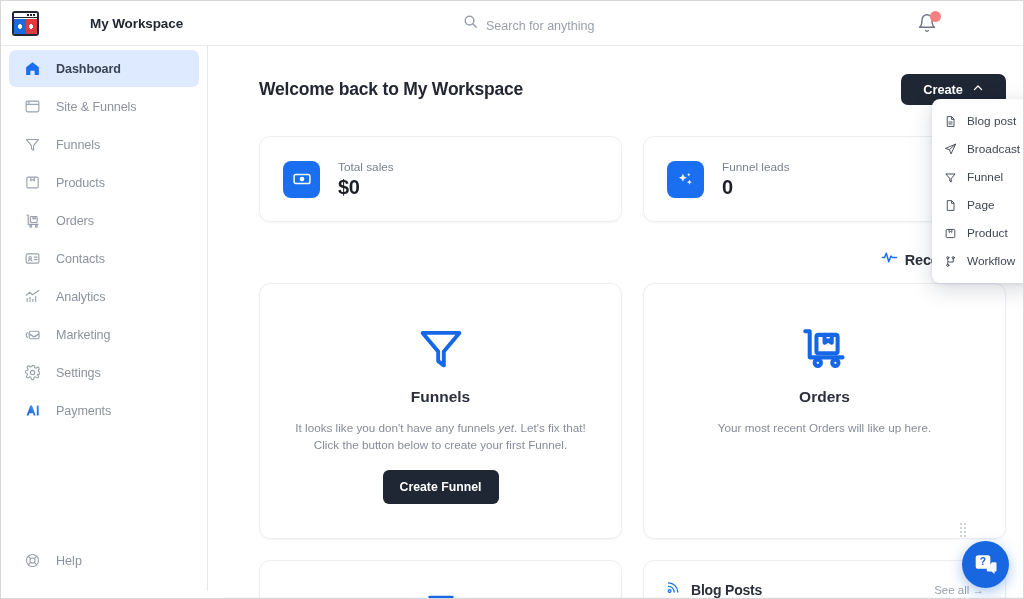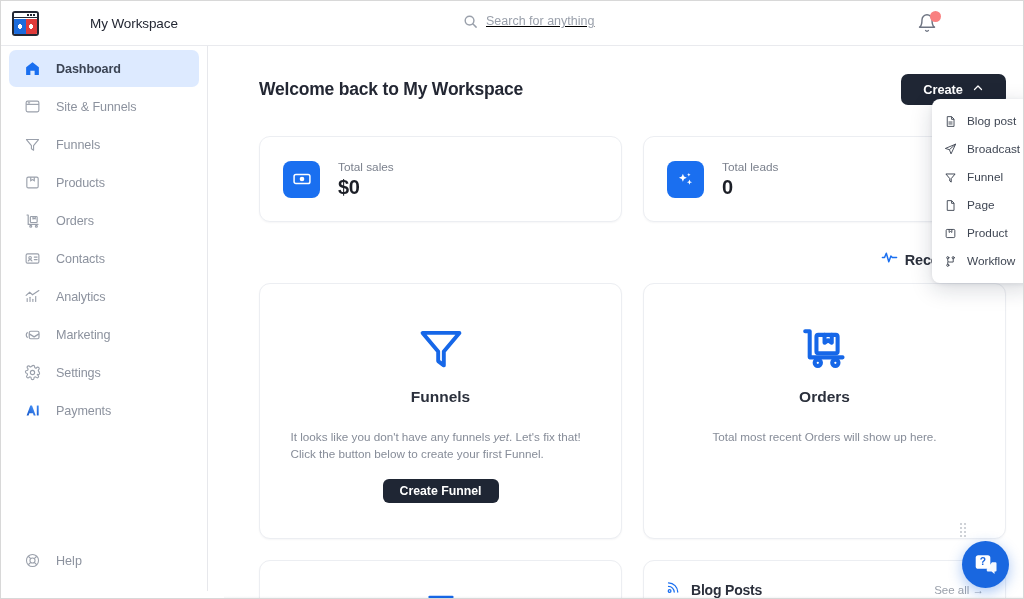--- a/index.html
+++ b/index.html
@@ -39,25 +39,25 @@
     background: #ffffff; border-bottom: 1px solid #232733;
   }
   .brand-logo .dots { position: absolute; top: 1px; right: 2px; display: flex; gap: 1px; }
   .brand-logo .dots i { width: 2px; height: 2px; background: #232733; display: block; }
   .brand-logo .glyph { position: absolute; top: 6px; left: 0; right: 0; bottom: 0; display: flex; }
   .brand-logo .glyph span { flex: 1; height: 100%; }
   .brand-logo .gb { background: radial-gradient(circle at 120% 50%, #ffffff 28%, #1b6bdc 29%); }
   .brand-logo .gw { background: radial-gradient(circle at -20% 50%, #ffffff 28%, #1b6bdc 29%); }
   .brand-logo .gr1 { background: radial-gradient(circle at 120% 50%, #ffffff 28%, #e03b3b 29%); }
   .brand-logo .gr2 { background: radial-gradient(circle at -20% 50%, #ffffff 28%, #e03b3b 29%); }
-  .brand-title { font-size: 13.5px; font-weight: normal; color: #232733; letter-spacing: -0.1px; padding-left: 40px; }
+  .brand-title { font-size: 13.5px; font-weight: bold; color: #232733; letter-spacing: -0.1px; padding-left: 40px; }
 
   .searchwrap {
     position: absolute; left: 462px; top: 13px;
-    display: flex; align-items: flex-start; gap: 8px; text-decoration: underline;
+    display: flex; align-items: flex-end; gap: 8px;
   }
   .search-input {
     border: none; outline: none; background: transparent;
     font-family: "Liberation Sans", sans-serif;
     font-size: 12.5px; color: #5c6270; width: 220px;
   }
   .search-input::placeholder { color: #9aa0ab; }
 
   .bellwrap { position: absolute; right: 86px; top: 12px; width: 22px; height: 22px; cursor: pointer; }
   .bell-dot {
@@ -147,28 +147,28 @@
   }
   .panel.empty-state {
     height: 256px;
     display: flex; flex-direction: column; align-items: center;
     padding-top: 36px;
   }
   .panel-art { height: 54px; display: flex; align-items: center; justify-content: center; }
   .panel-heading { font-size: 15.5px; font-weight: bold; color: #2b303c; margin-top: 14px; }
   .panel-text {
     font-size: 11.7px; color: #868c98; line-height: 17px;
-    text-align: left; margin-top: 22px; max-width: 300px;
+    text-align: center; margin-top: 13px; max-width: 300px;
   }
   .panel-text em { font-style: italic; }
   .panel-btn {
     margin-top: 17px;
     background: #1f2634; color: #ffffff;
     border: none; border-radius: 6px;
-    height: 24px; padding: 0 17px;
+    height: 34px; padding: 0 17px;
     font-family: "Liberation Sans", sans-serif;
     font-size: 12.3px; font-weight: bold; cursor: pointer;
   }
 
   .cards-row.bottom { margin-top: 21px; }
   .panel.bottom { height: 120px; position: relative; }
   .panel-bar {
     display: flex; align-items: center; justify-content: space-between;
     padding: 18px 21px 0 21px;
   }
@@ -427,21 +427,21 @@
 
         <div class="stat-card">
           <div class="stat-icon">
             <svg width="21" height="21" viewBox="0 0 24 24" fill="#ffffff">
               <path d="M9 5.5l1.3 3.2L13.5 10l-3.2 1.3L9 14.5 7.7 11.3 4.5 10l3.2-1.3z"></path>
               <path d="M16.5 12l.9 2.2 2.1.8-2.1.8-.9 2.2-.9-2.2-2.1-.8 2.1-.8z"></path>
               <path d="M15.8 4.5l.6 1.4 1.4.6-1.4.6-.6 1.4-.6-1.4-1.4-.6 1.4-.6z"></path>
             </svg>
           </div>
           <div>
-            <div class="stat-label">Total leads</div>
+            <div class="stat-label">Funnel leads</div>
             <div class="stat-value">0</div>
           </div>
         </div>
       </div>
 
       <div class="section-head">
         <span>
           <svg width="17" height="17" viewBox="0 0 24 24" fill="none" stroke="#1a6ff0" stroke-width="2.1" stroke-linecap="round" stroke-linejoin="round">
             <path d="M2 12h3l2.5-6 3.5 12 3-8 2 2h6"></path>
           </svg>
@@ -466,21 +466,21 @@
           <div class="panel-art">
             <svg width="54" height="54" viewBox="0 0 24 24" fill="none" stroke="#1667e8" stroke-width="1.8" stroke-linecap="round" stroke-linejoin="round">
               <path d="M3.2 5h2V16.6h14.6"></path>
                 <rect x="8.2" y="6.6" width="9.4" height="8.2" rx=".8"></rect>
               <path d="M11.8 6.6v3.5l1.6-1.1 1.6 1.1V6.6"></path>
                 <circle cx="8.8" cy="19" r="1.4"></circle>
                 <circle cx="16.6" cy="19" r="1.4"></circle>
             </svg>
           </div>
           <div class="panel-heading">Orders</div>
-          <div class="panel-text">Total most recent Orders will show up here.</div>
+          <div class="panel-text">Your most recent Orders will like up here.</div>
         </div>
       </div>
 
       <div class="cards-row bottom">
         <div class="panel bottom">
           <div class="bottom-art">
             <svg width="34" height="34" viewBox="0 0 24 24" fill="none" stroke="#1667e8" stroke-width="1.8" stroke-linejoin="round">
               <path d="M4 7h16l-6.8 8.2V21l-2.4-1.8v-4z"></path>
             </svg>
           </div>

